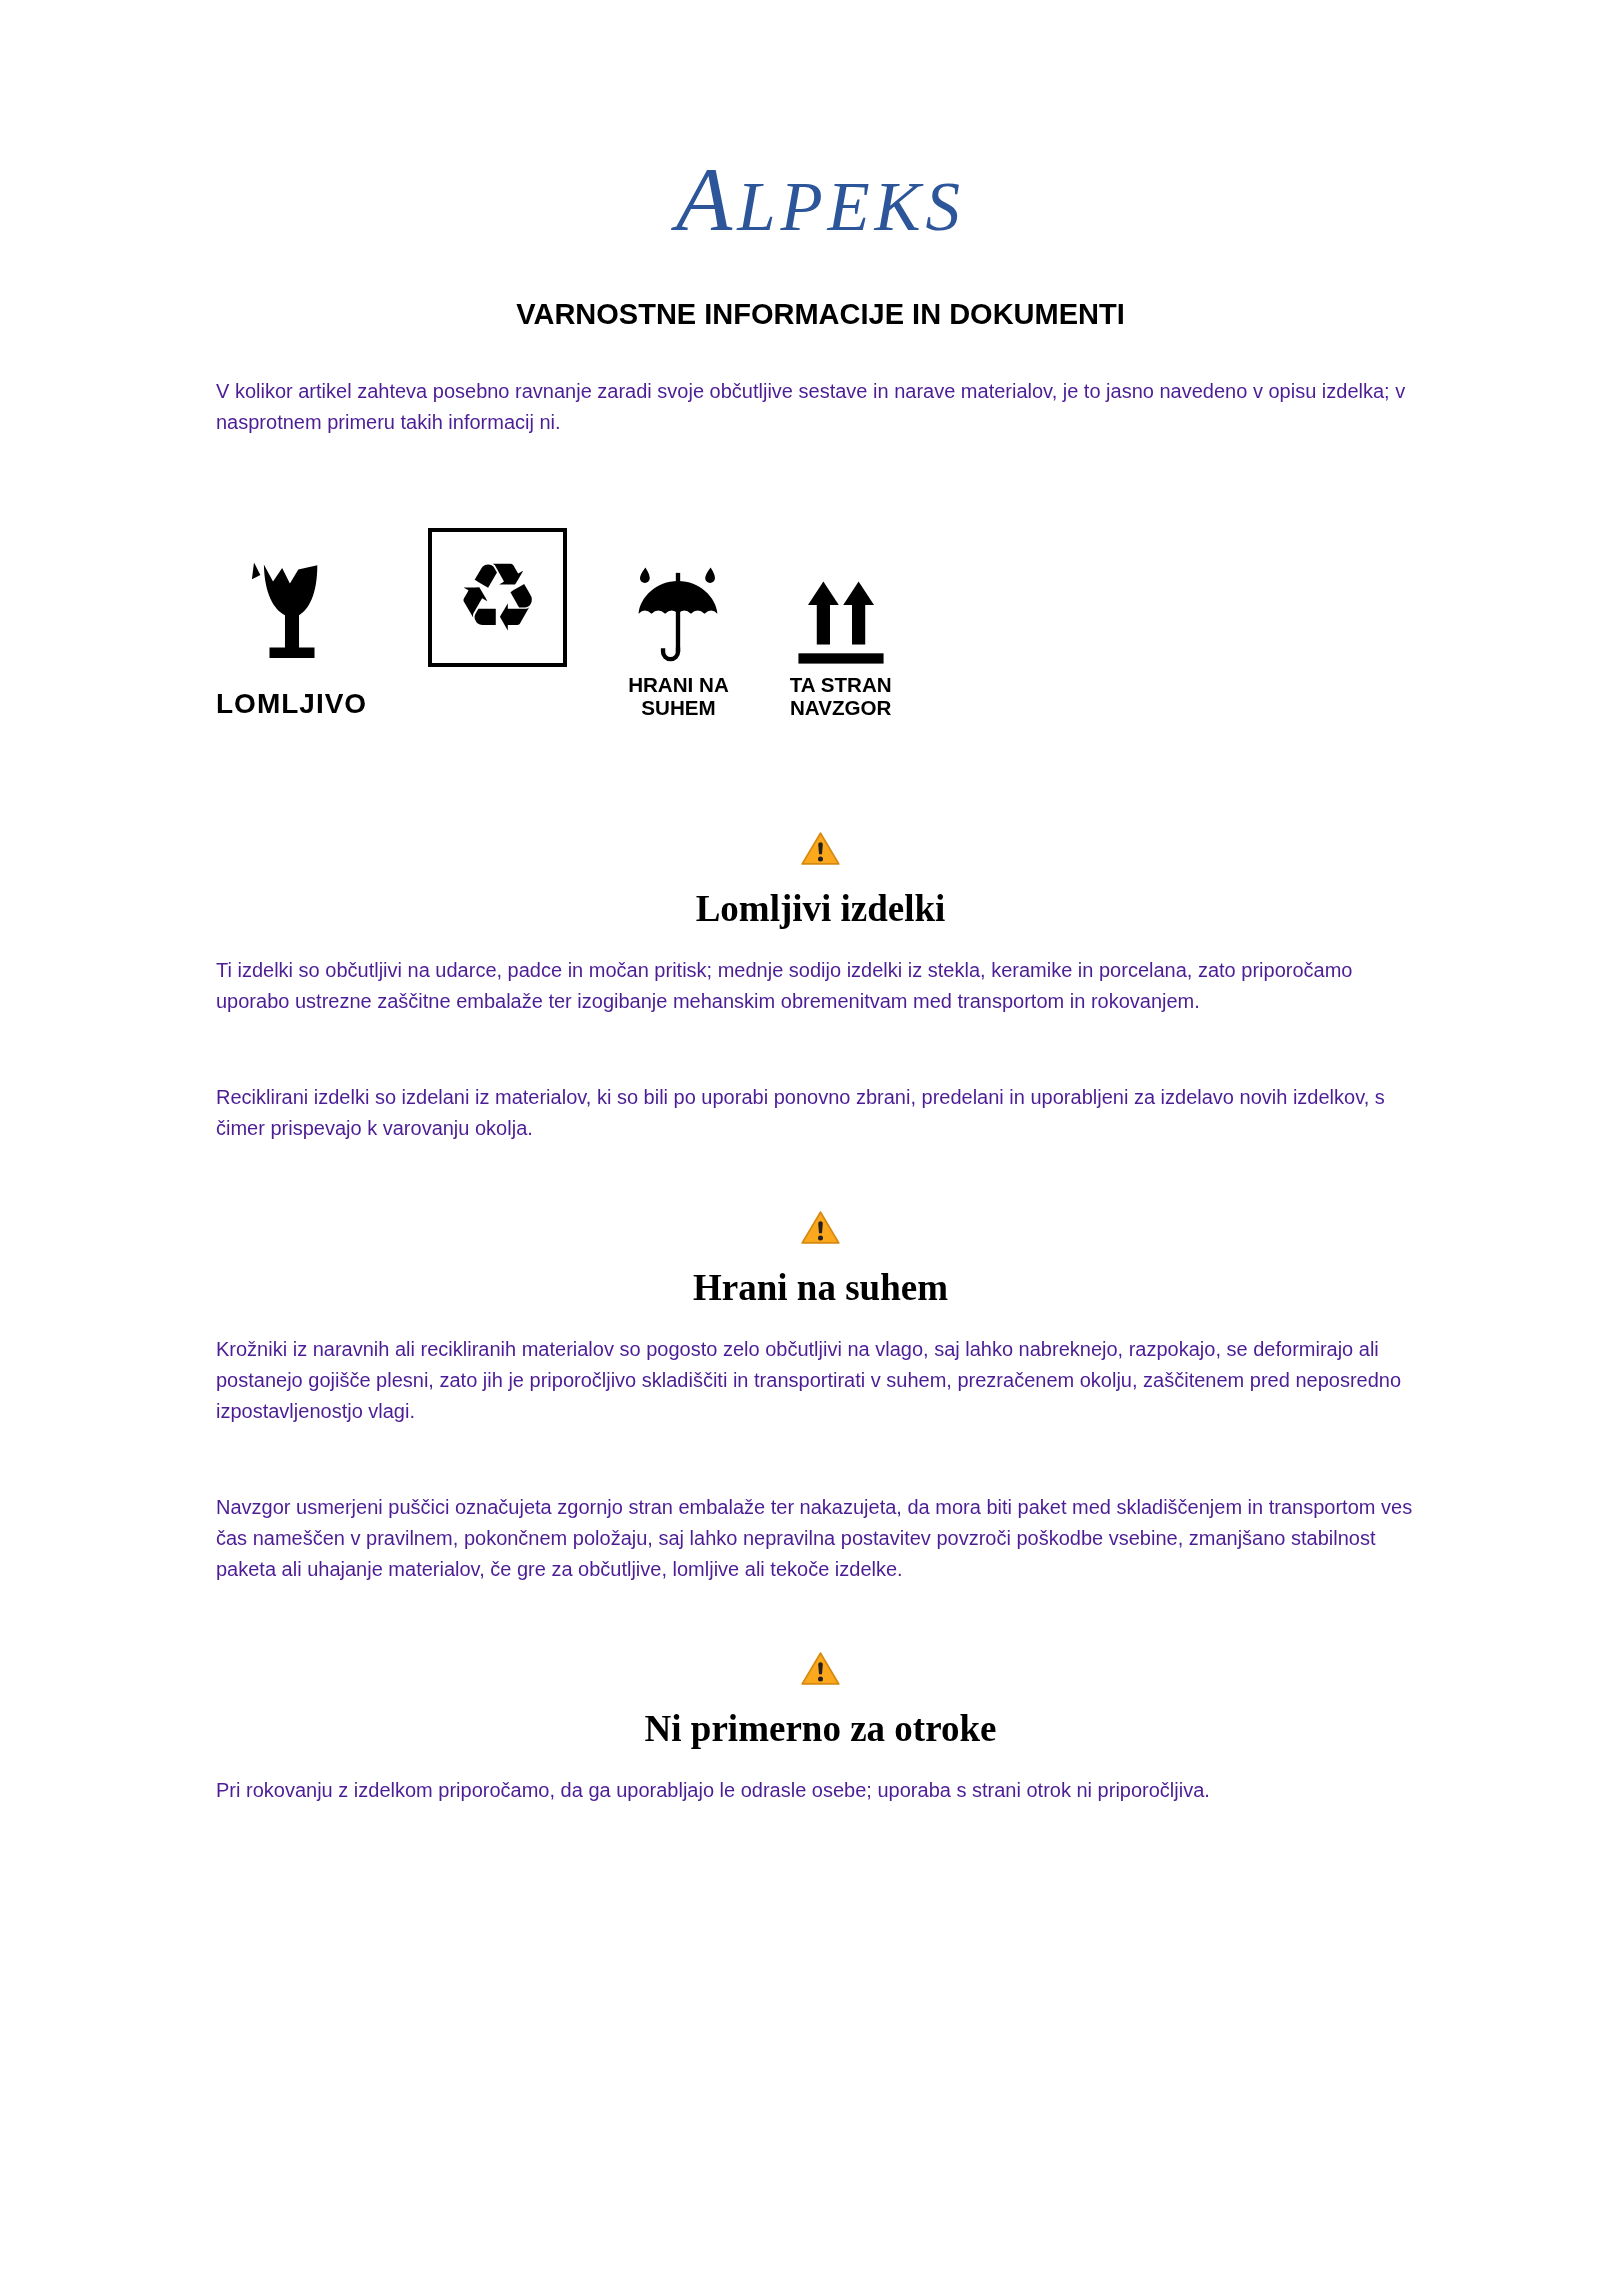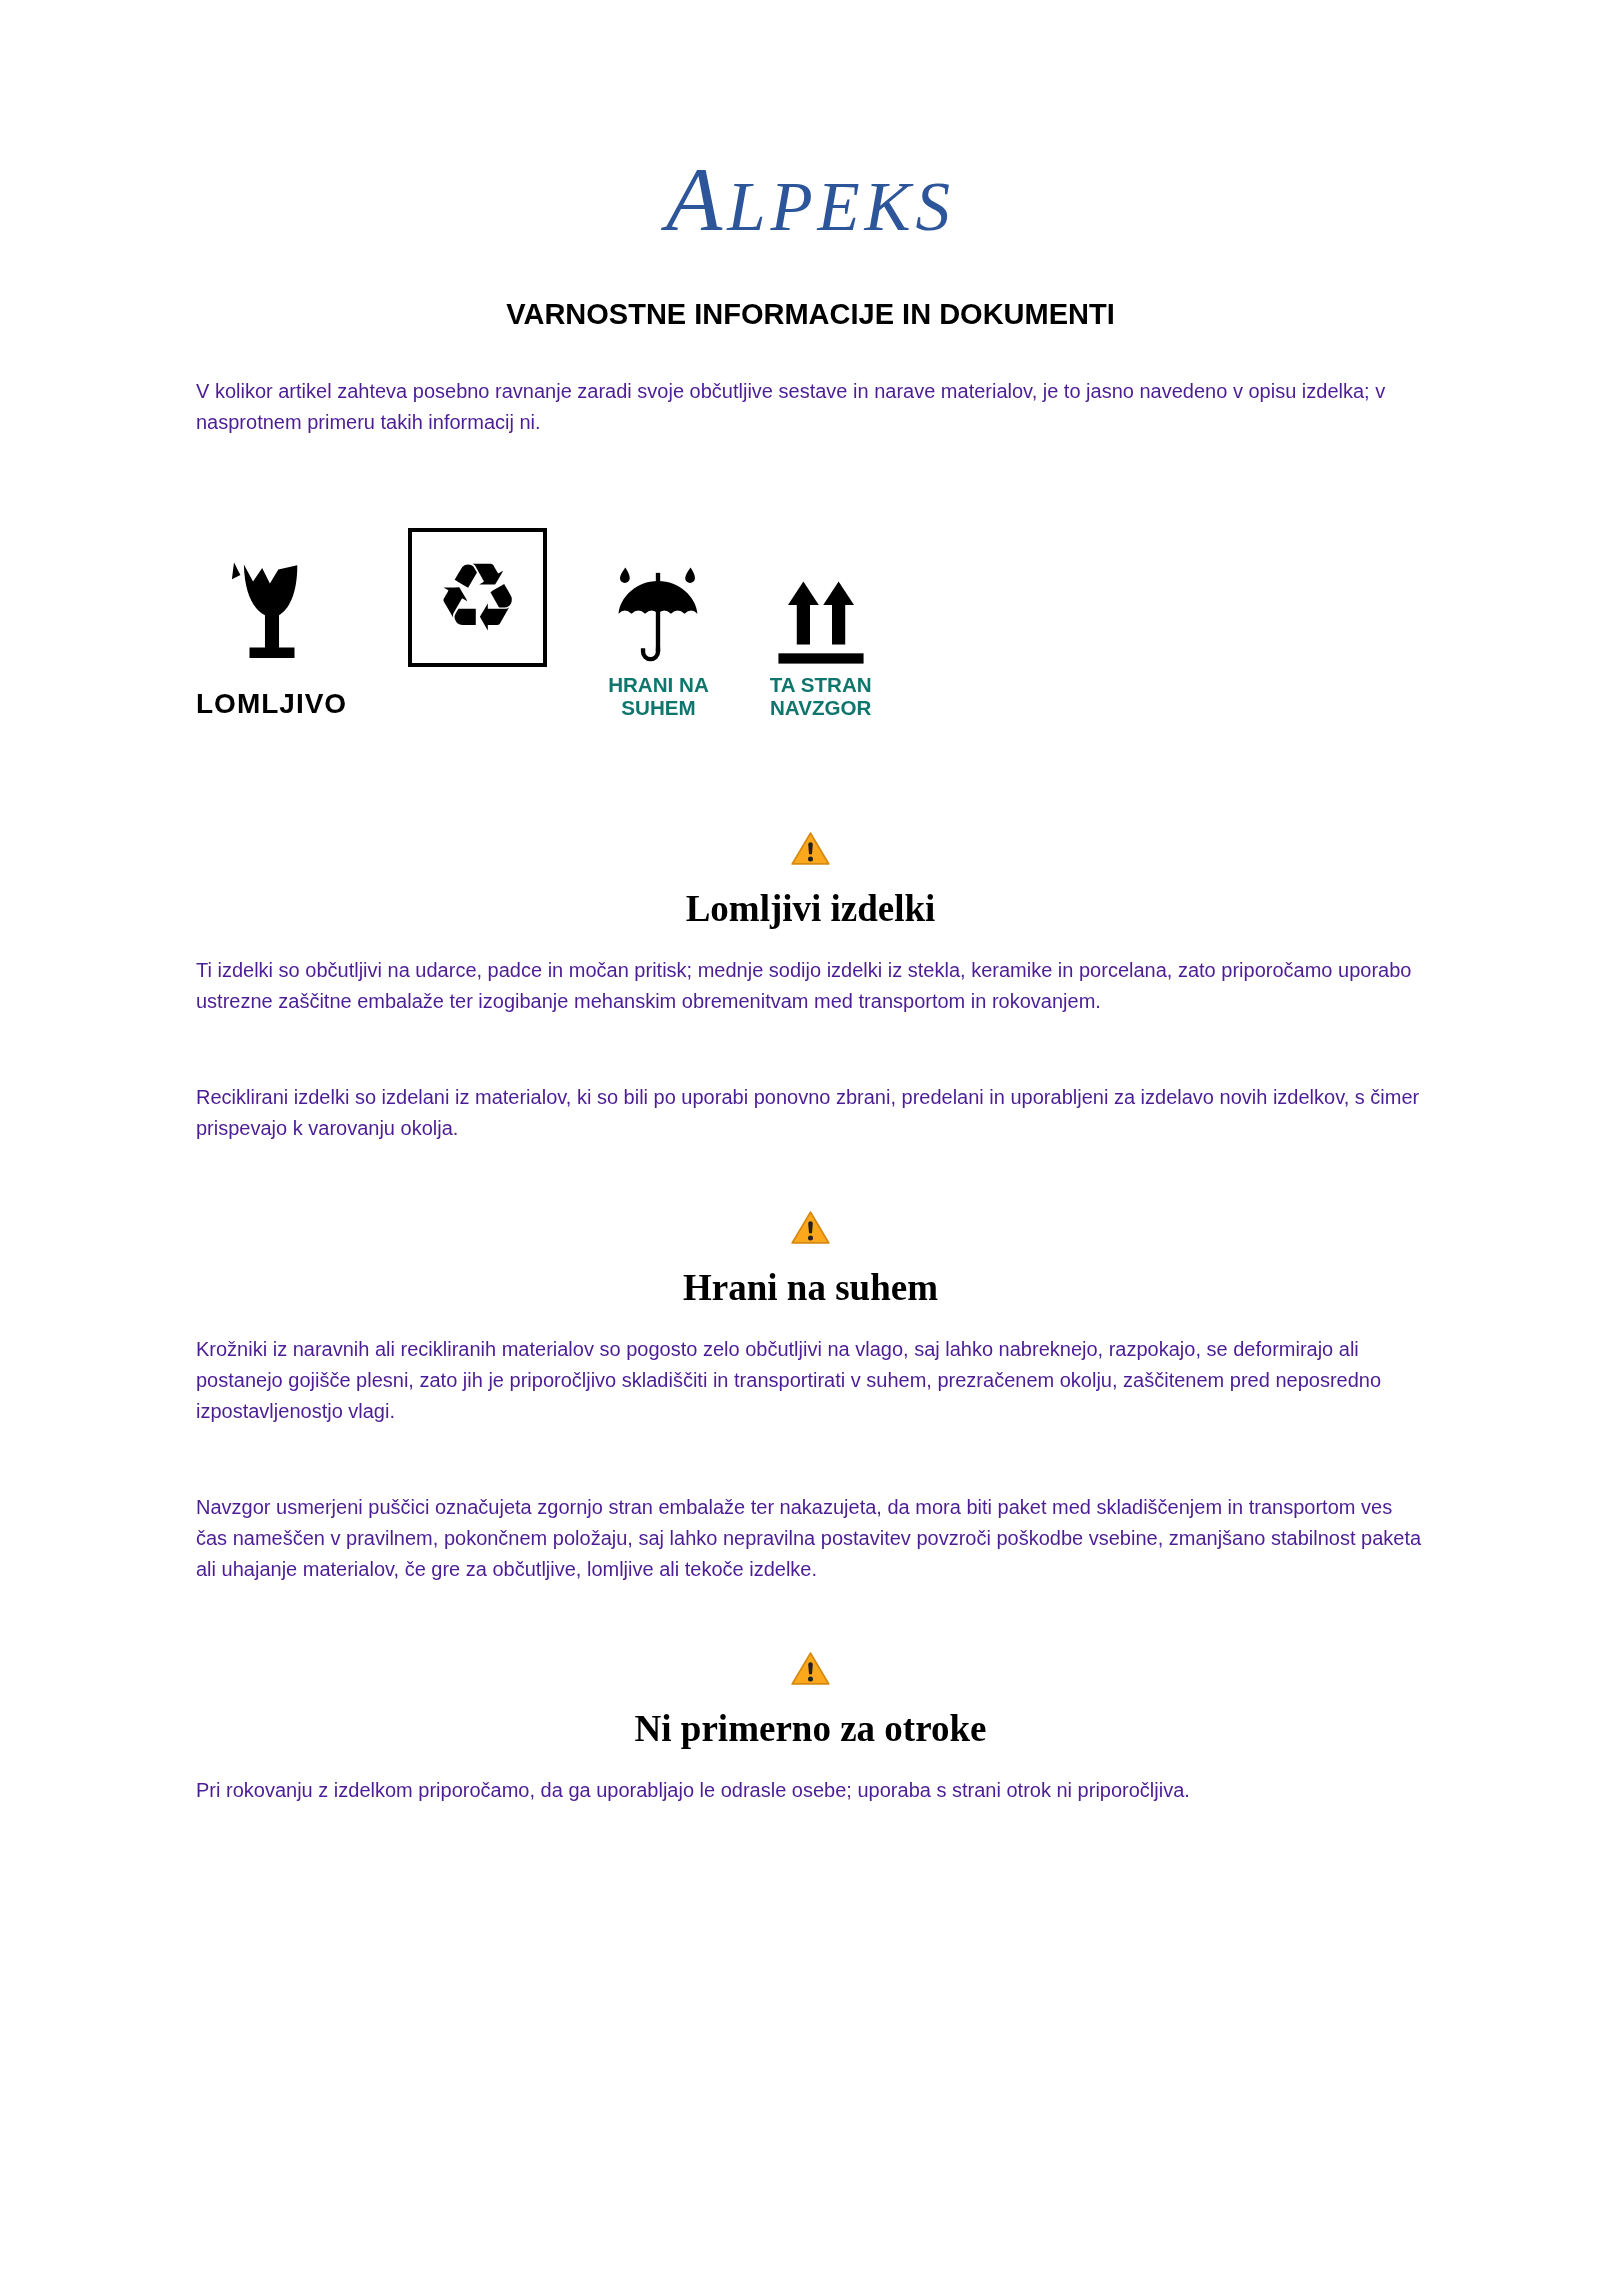--- a/index.html
+++ b/index.html
@@ -4,21 +4,21 @@
 <style>
   :root{
     --logo:#2C5699;
     --warn:#FBA81C;
     --ink:#1A1A1A;
   }
   *{margin:0;padding:0;box-sizing:border-box;}
   html,body{background:#ffffff;}
   .page{
     width:1621px;height:2293px;background:#ffffff;overflow:hidden;
-    font-family:"Liberation Sans",sans-serif;color:var(--ink);
+    font-family:"Liberation Sans",sans-serif;color:var(--ink);padding-left:20px;
   }
   .content{padding:0 196px;}
 
   
   .logo{
     margin-top:153px;text-align:center;
     font-family:"Liberation Serif","DejaVu Serif",serif;
     font-style:italic;color:var(--logo);letter-spacing:4.9px;line-height:1;
   }
   .logo-first{font-size:92px;}
@@ -30,21 +30,21 @@
   }
 
   
   .intro,.sec-p{font-size:20px;line-height:1.55;color:#4c1d95;}
   .intro{margin-top:45px;}
 
   
   .symbols{margin-top:90px;margin-bottom:45px;display:flex;align-items:flex-end;gap:61px;}
   .symbol{display:flex;flex-direction:column;align-items:center;}
   .symbol-label-lg{font-size:28px;font-weight:700;margin-top:11.8px;letter-spacing:1px;color:#000;}
-  .symbol-label-sm{font-size:20.6px;font-weight:700;margin-top:5px;line-height:1.15;text-align:center;color:#0f766e;}
+  .symbol-label-sm{font-size:20.6px;font-weight:700;margin-top:5px;line-height:1.15;text-align:center;color:#000000;}
   .recycle-box{
     width:139px;height:139px;border:4.9px solid #000;margin-bottom:53px;
     display:flex;align-items:center;justify-content:center;
   }
   .recycle-glyph{
     font-family:"DejaVu Sans",sans-serif;font-size:94px;line-height:1;color:#000;
   }
   .fragile-svg{width:90px;height:116px;display:block;}
   .umbrella-svg{width:98px;height:106px;display:block;}
   .up-svg{width:94px;height:91px;display:block;}

